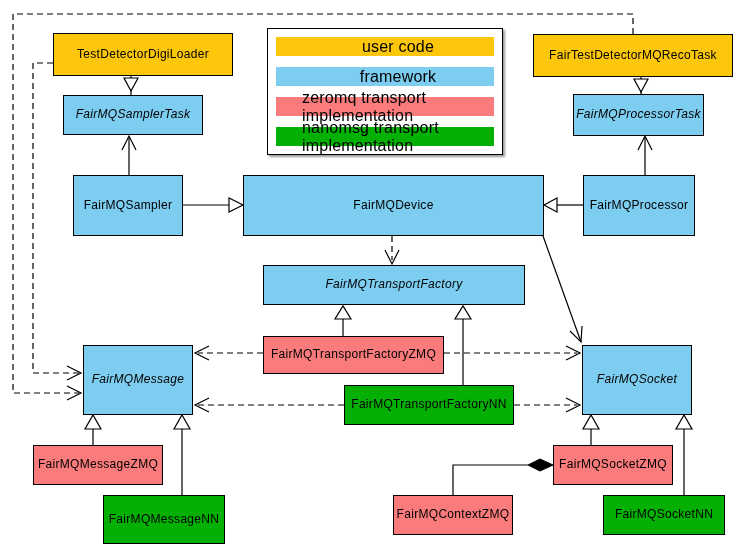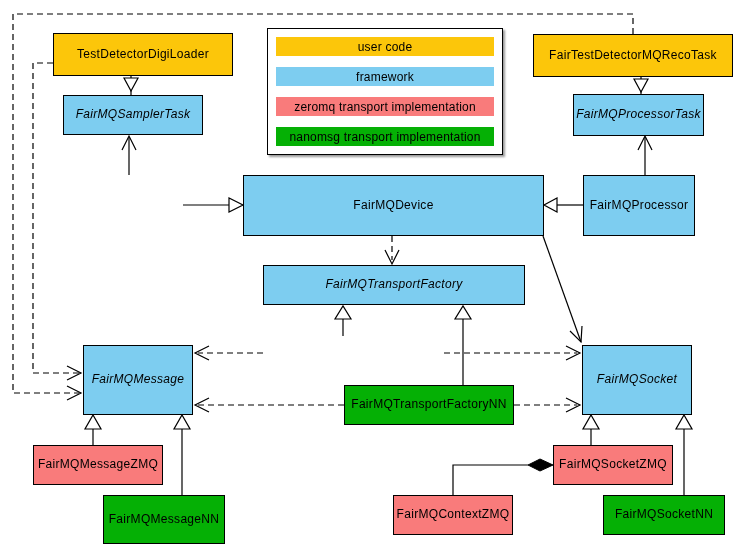--- a/index.html
+++ b/index.html
@@ -12,21 +12,21 @@
   .user-code{background:#FCC60A;}
   .framework{background:#7DCDF0;}
   .zeromq{background:#F97B7B;}
   .nanomsg{background:#05B005;}
   .abstract{font-style:italic;}
   .legend{position:absolute;left:267px;top:28px;width:236px;height:127px;z-index:1;
           box-sizing:border-box;background:#fff;border:1px solid #000;
           box-shadow:2px 2px 2px #9a9a9a;padding:8px;display:flex;
           flex-direction:column;justify-content:space-between;}
   .legend-item{height:19px;display:flex;align-items:center;justify-content:center;
-               font-size:12px;font-weight:normal;color:#000;letter-spacing:.2px;}
+               font-size:16px;font-weight:normal;color:#000;letter-spacing:.2px;padding-left:26px;}
 </style>
 </head>
 <body>
 
 <div id="canvas">
 
   <svg id="connectors" width="748" height="549" viewBox="0 0 748 549">
 
     <g stroke="#000" stroke-width="1.2" fill="none" stroke-dasharray="6 4">
       <path d="M53,63 H33 V373 H79"></path>
@@ -92,27 +92,29 @@
   </div>
 
   <div class="node user-code" style="left:53px;top:33px;width:180px;height:43px">TestDetectorDigiLoader</div>
 
   <div class="node framework abstract" style="left:63px;top:95px;width:140px;height:40px">FairMQSamplerTask</div>
 
   <div class="node user-code" style="left:533px;top:34px;width:200px;height:43px">FairTestDetectorMQRecoTask</div>
 
   <div class="node framework abstract" style="left:573px;top:94px;width:131px;height:42px">FairMQProcessorTask</div>
 
+  <div class="node framework" style="left:73px;top:175px;width:110px;height:61px">FairMQSampler</div>
 
   <div class="node framework" style="left:243px;top:175px;width:301px;height:61px">FairMQDevice</div>
 
   <div class="node framework abstract" style="left:263px;top:265px;width:262px;height:40px">FairMQTransportFactory</div>
 
   <div class="node framework" style="left:583px;top:175px;width:112px;height:61px">FairMQProcessor</div>
 
+  <div class="node zeromq" style="left:263px;top:336px;width:181px;height:38px">FairMQTransportFactoryZMQ</div>
 
   <div class="node nanomsg" style="left:344px;top:385px;width:170px;height:40px">FairMQTransportFactoryNN</div>
 
   <div class="node framework abstract" style="left:83px;top:345px;width:110px;height:70px">FairMQMessage</div>
 
   <div class="node framework abstract" style="left:582px;top:345px;width:110px;height:70px">FairMQSocket</div>
 
   <div class="node zeromq" style="left:33px;top:445px;width:130px;height:40px">FairMQMessageZMQ</div>
 
   <div class="node nanomsg" style="left:103px;top:495px;width:122px;height:49px">FairMQMessageNN</div>

